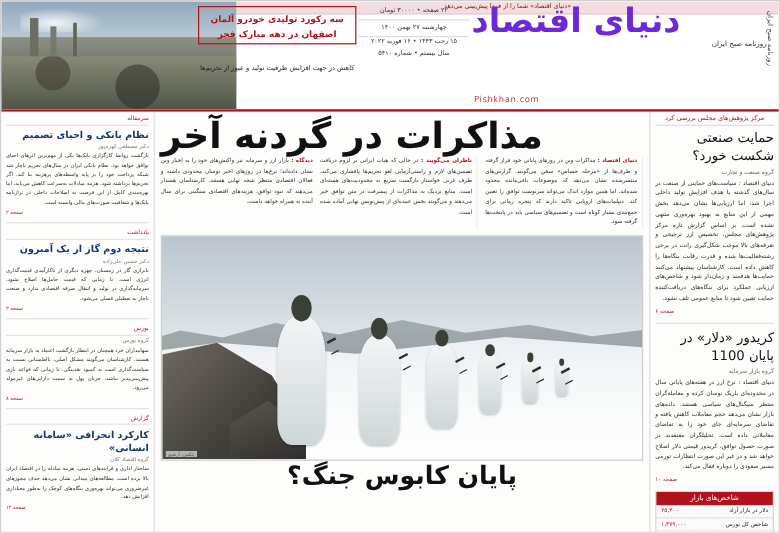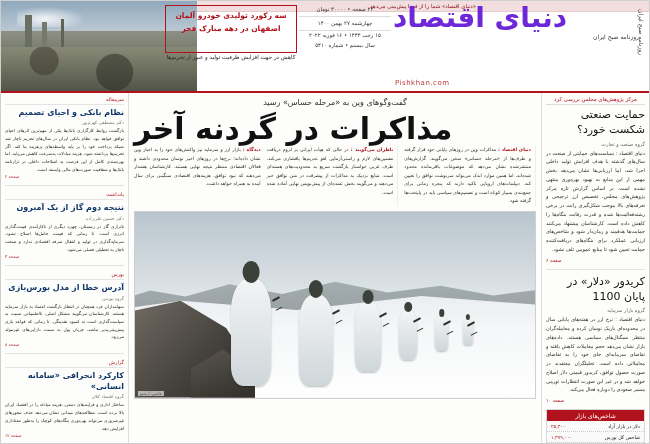--- a/index.html
+++ b/index.html
@@ -90,21 +90,21 @@
     position:absolute; left: 2px; bottom: 4px;
     font-size: 7px; color: #b2121b; letter-spacing: .5px; opacity:.85;text-align:center;
   }
   .mast-mid {
     position: absolute; right: 258px; top: 4px; width: 92px;
     text-align: center; direction: rtl;
   }
   .mast-mid .row { font-size: 5.4px; color:#333; line-height:1.7; }
   .mast-mid .dateline { border-top:1px solid #ddd; border-bottom:1px solid #ddd; margin-top:2px; padding:2px 0;}
   .mast-box {
-    position: absolute; right: 352px; top: 4px; width: 132px; height: 48px;
+    position: absolute; right: 352px; top: 4px; width: 132px; height: 32px;
     border: 1px solid #b2121b; color: #b2121b; font-size: 7.5px; line-height: 1.7;
     text-align: center; padding: 4px 3px; font-weight: bold;
   }
   .mast-slogan {
     position:absolute; right: 352px; top: 52px; width: 132px;
     font-size: 5.6px; color:#222; text-align:center; line-height:1.6;
   }
   .mast-top-banner {
     position:absolute; left: 196px; right: 0; top: 0; height: 11px;
     background: #f2dede; border-bottom: 1px solid #e6c9c9;
@@ -308,21 +308,20 @@
         </div>
         <div class="bl-row">
           
           
         </div>
 
       </div>
     </div>
 
     <div class="col-center">
-      <div class="over-title">گفت‌وگوهای وین به «مرحله حساس» رسید</div>
       <h1 class="main-head">مذاکرات در گردنه آخر</h1>
 
       <div class="center-cols">
         <div class="cc">
           <b>دنیای اقتصاد :</b>
           <span>مذاکرات وین در روزهای پایانی خود قرار گرفته و طرف‌ها از «مرحله حساس» سخن می‌گویند. گزارش‌های منتشرشده نشان می‌دهد که موضوعات باقی‌مانده محدود شده‌اند، اما همین موارد اندک می‌تواند سرنوشت توافق را تعیین کند. دیپلمات‌های اروپایی تاکید دارند که پنجره زمانی برای جمع‌بندی بسیار کوتاه است و تصمیم‌های سیاسی باید در پایتخت‌ها گرفته شود.</span>
         </div>
         <div class="cc">
           <b>ناظران می‌گویند :</b>
           <span>در حالی که هیات ایرانی بر لزوم دریافت تضمین‌های لازم و راستی‌آزمایی لغو تحریم‌ها پافشاری می‌کند، طرف غربی خواستار بازگشت سریع به محدودیت‌های هسته‌ای است. منابع نزدیک به مذاکرات از پیشرفت در متن توافق خبر می‌دهند و می‌گویند بخش عمده‌ای از پیش‌نویس نهایی آماده شده است.</span>
@@ -341,20 +340,21 @@
         <div class="rock2"></div>
         <div class="soldier s1"></div>
         <div class="soldier s2"></div>
         <div class="soldier s3"></div>
         <div class="soldier s4"></div>
         <div class="soldier s5"></div>
         <div class="soldier s6"></div>
         <div class="photo-credit">عکس: آرشیو</div>
       </div>
 
+      <div class="lower-head">پایان کابوس جنگ؟</div>
 
     </div>
 
     <div class="col-left">
 
       <div class="an-item">
         <div class="an-kicker">سرمقاله</div>
         <div class="an-title">نظام بانکی و احیای تصمیم</div>
         <div class="an-by">دکتر مصطفی کهرم‌پور</div>
         <div class="an-body">بازگشت روابط کارگزاری بانک‌ها یکی از مهم‌ترین اثرهای احیای توافق خواهد بود. نظام بانکی ایران در سال‌های تحریم ناچار شد شبکه پرداخت خود را بر پایه واسطه‌های پرهزینه بنا کند. اگر تحریم‌ها برداشته شود، هزینه مبادلات به‌سرعت کاهش می‌یابد، اما بهره‌مندی کامل از این فرصت به اصلاحات داخلی در ترازنامه بانک‌ها و شفافیت صورت‌های مالی وابسته است.</div>
@@ -368,21 +368,20 @@
         <div class="an-title">نتیجه دوم گاز از یک آمبرون</div>
         <div class="an-by">دکتر حسین علی‌زاده</div>
         <div class="an-body">ناترازی گاز در زمستان، چهره دیگری از ناکارآمدی قیمت‌گذاری انرژی است. تا زمانی که قیمت حامل‌ها اصلاح نشود، سرمایه‌گذاری در تولید و انتقال صرفه اقتصادی ندارد و صنعت ناچار به تعطیلی فصلی می‌شود.</div>
         <div class="an-more">صفحه ۳</div>
       </div>
 
       <hr class="hr">
 
       <div class="an-item">
         <div class="an-kicker">بورس</div>
-        <div class="an-title">آدرس خطا از مدل بورس‌بازی</div>
         <div class="an-by">گروه بورس</div>
         <div class="an-body">سهامداران خرد همچنان در انتظار بازگشت اعتماد به بازار سرمایه هستند. کارشناسان می‌گویند مشکل اصلی، نااطمینانی نسبت به سیاست‌گذاری است نه کمبود نقدینگی. تا زمانی که قواعد بازی پیش‌بینی‌پذیر نباشد، جریان پول به سمت دارایی‌های غیرمولد می‌رود.</div>
         <div class="an-more">صفحه ۸</div>
       </div>
 
       <hr class="hr">
 
       <div class="an-item">
         <div class="an-kicker">گزارش</div>
         <div class="an-title">کارکرد انحرافی «سامانه انسانی»</div>

